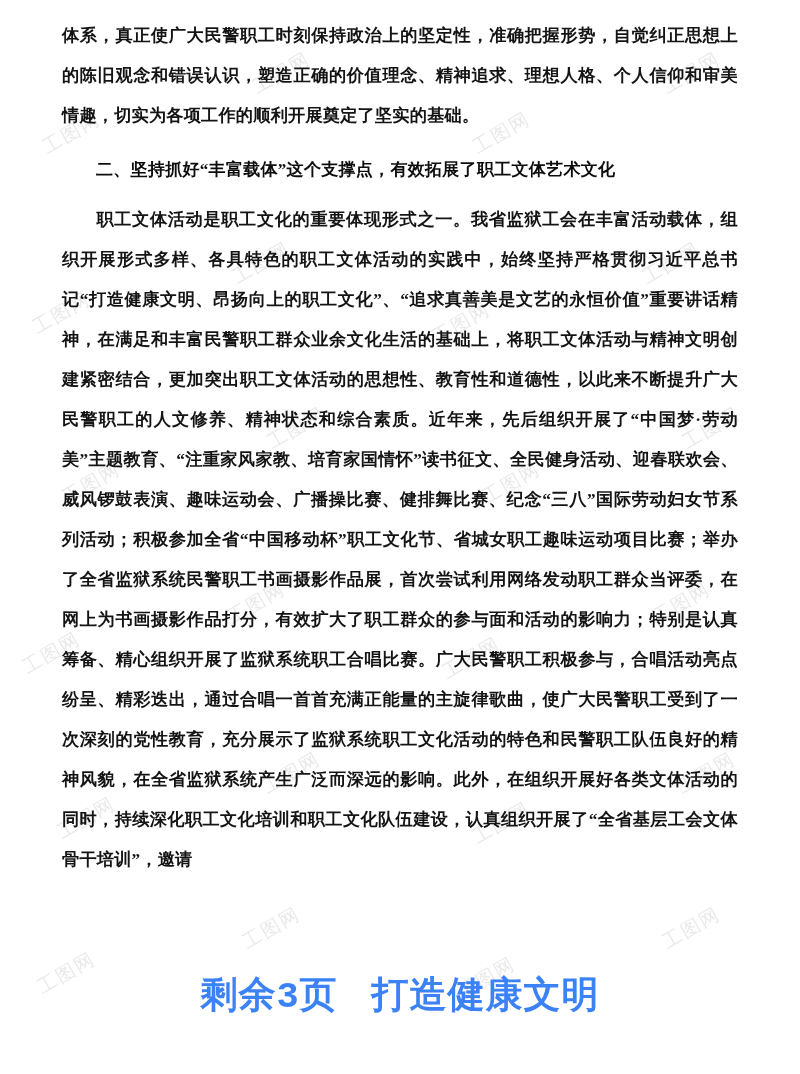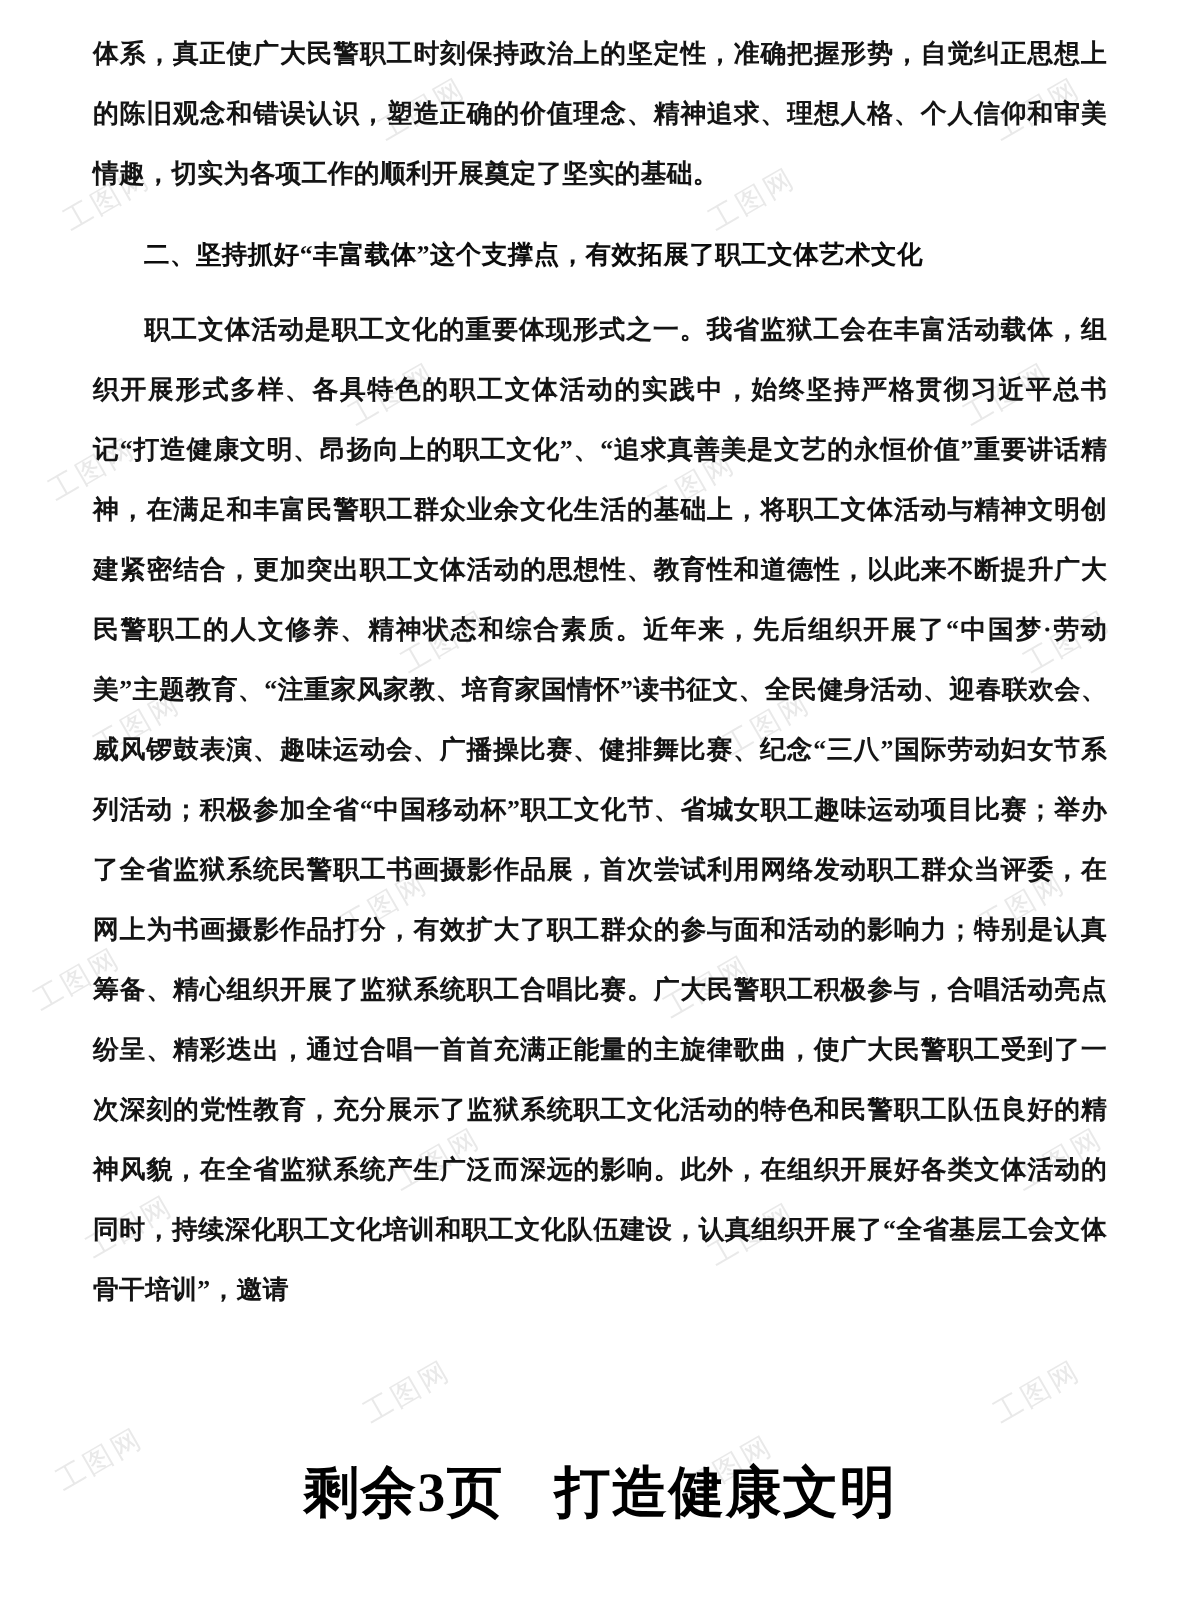--- a/index.html
+++ b/index.html
@@ -69,24 +69,24 @@
   .bottom-banner {
     position: absolute;
     left: 0;
     right: 0;
     bottom: 54px;
     text-align: center;
     z-index: 3;
   }
   .bottom-banner .txt {
     display: inline-block;
-    font-family: Liberation Serif, serif;
+    font-family: Liberation Mono, monospace;
     font-size: 37px;
     font-weight: bold;
-    color: #000000;
+    color: #3b82f6;
     letter-spacing: 1px;
   }
   .bottom-banner .gap {
     display: inline-block;
     width: 26px;
   }
 </style>
 </head>
 <body>
 

